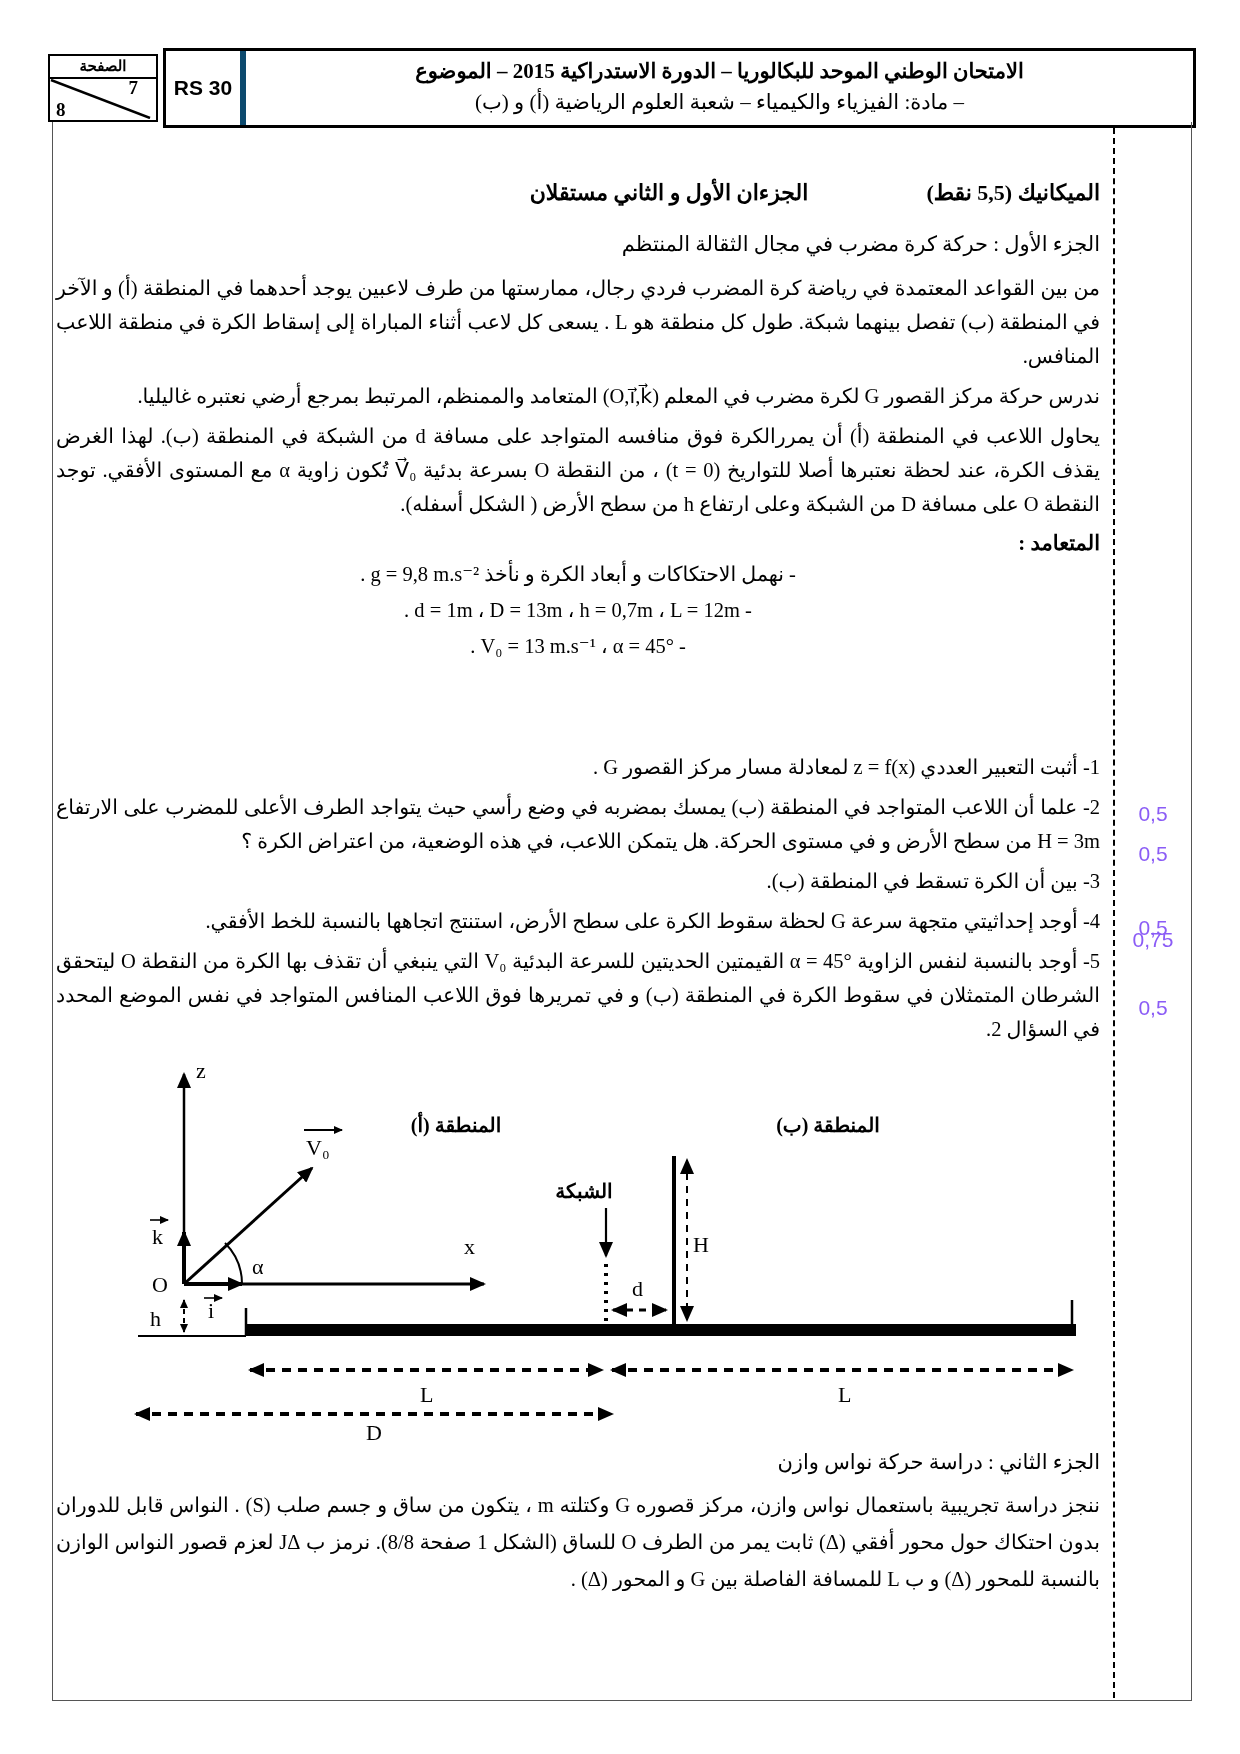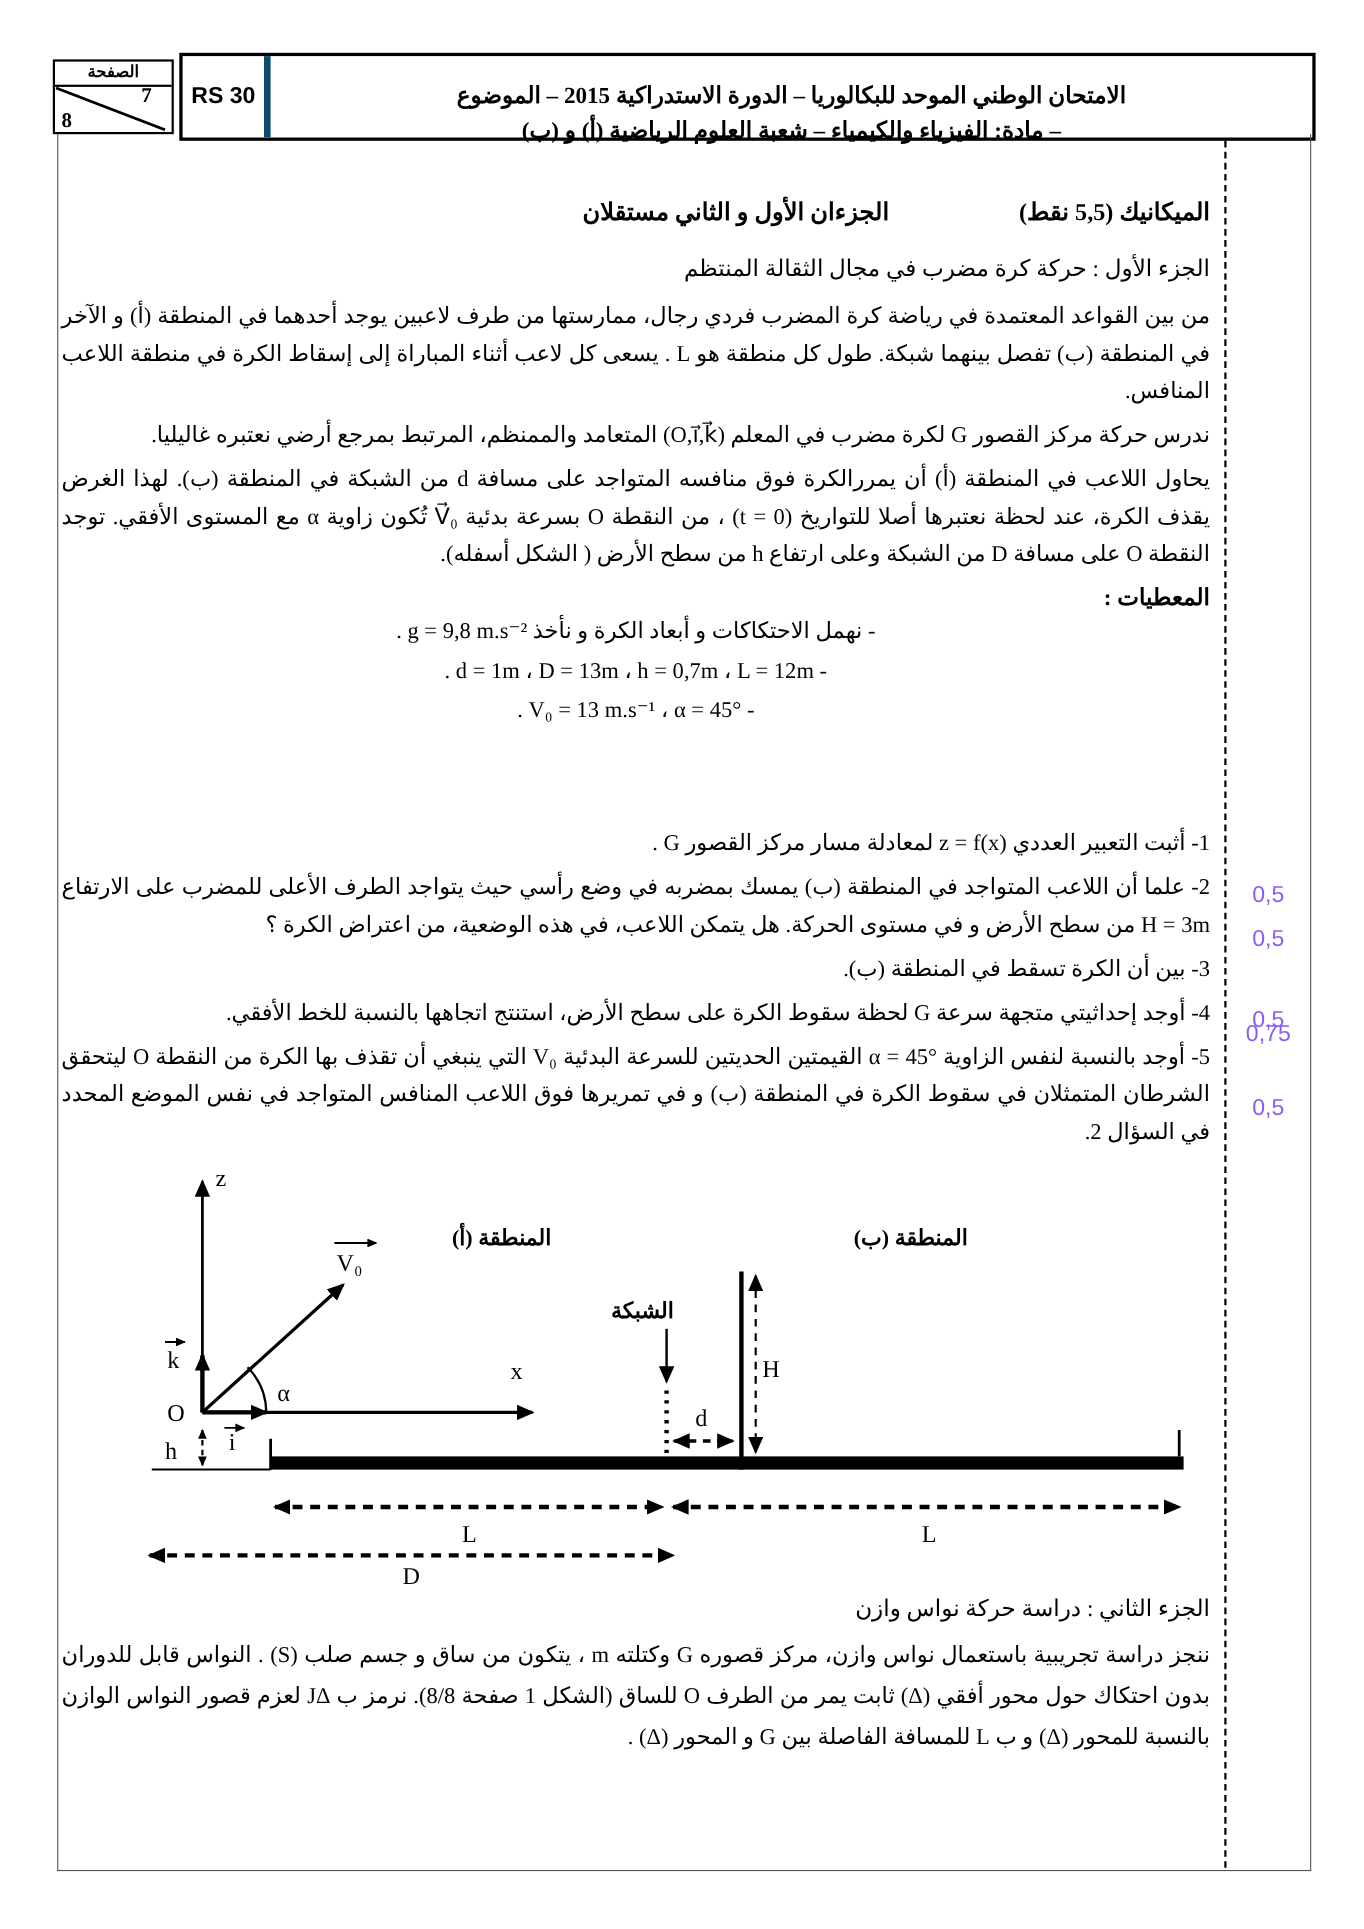--- a/index.html
+++ b/index.html
@@ -24,23 +24,23 @@
   .pg-tot{position:absolute; left:6px; bottom:-2px; font-weight:bold; font-size:19px;}
   .header-box{
     position:absolute; left:163px; top:48px; width:1027px; height:74px;
     border:3px solid #000; display:flex; background:#fff;
   }
   .rs-cell{
     width:74px; border-right:6px solid #0c4a6e; display:flex; align-items:center;
     justify-content:center; font-family:"Liberation Sans",sans-serif;
     font-weight:bold; font-size:21px;text-align:center;
   }
-  .title-cell{flex:1; direction:rtl; text-align:center; padding-top:20px;}
+  .title-cell{flex:1; direction:rtl; text-align:center; padding-top:4px;}
   .title-line1{font-weight:bold; font-size:21px; line-height:32px;}
-  .title-line2{font-weight:bold; font-size:21px; line-height:30px;}
+  .title-line2{font-weight:normal; font-size:21px; line-height:30px;}
   
   .content-frame{
     position:absolute; left:52px; top:122px; width:1138px; height:1578px;
     border-left:1.5px solid #555; border-right:1.5px solid #555; border-bottom:1.5px solid #555;
   }
   .marks-separator{
     position:absolute; left:1113px; top:128px; height:1570px; width:0;
     border-left:2.5px dashed #000;
   }
   .mark{
@@ -107,21 +107,21 @@
       <span>الميكانيك (5,5 نقط)</span>
       <span>الجزءان الأول و الثاني مستقلان</span>
     </div>
 
     <div class="part-title">الجزء الأول : حركة كرة مضرب في مجال الثقالة المنتظم</div>
 
     <div class="para">من بين القواعد المعتمدة في رياضة كرة المضرب فردي رجال، ممارستها من طرف لاعبين يوجد أحدهما في المنطقة (أ) و الآخر في المنطقة (ب) تفصل بينهما شبكة. طول كل منطقة هو L . يسعى كل لاعب أثناء المباراة إلى إسقاط الكرة في منطقة اللاعب المنافس.</div>
     <div class="para tight">ندرس حركة مركز القصور G لكرة مضرب في المعلم (O,i⃗,k⃗) المتعامد والممنظم، المرتبط بمرجع أرضي نعتبره غاليليا.</div>
     <div class="para tight">يحاول اللاعب في المنطقة (أ) أن يمررالكرة فوق منافسه المتواجد على مسافة d من الشبكة في المنطقة (ب). لهذا الغرض يقذف الكرة، عند لحظة نعتبرها أصلا للتواريخ (t = 0) ، من النقطة O بسرعة بدئية V⃗₀ تُكون زاوية α مع المستوى الأفقي. توجد النقطة O على مسافة D من الشبكة وعلى ارتفاع h من سطح الأرض ( الشكل أسفله).</div>
 
-    <div class="data-title">المعطيات :</div>
+    <div class="data-title">المتعامد :</div>
     <div class="data-line">- نهمل الاحتكاكات و أبعاد الكرة و نأخذ g = 9,8 m.s⁻² .</div>
     <div class="data-line">- d = 1m ، D = 13m ، h = 0,7m ، L = 12m .</div>
     <div class="data-line">- V₀ = 13 m.s⁻¹ ، α = 45° .</div>
 
     <div class="questions">
       <div class="q">1- أثبت التعبير العددي z = f(x) لمعادلة مسار مركز القصور G .</div>
       <div class="q">2- علما أن اللاعب المتواجد في المنطقة (ب) يمسك بمضربه في وضع رأسي حيث يتواجد الطرف الأعلى للمضرب على الارتفاع H = 3m من سطح الأرض و في مستوى الحركة. هل يتمكن اللاعب، في هذه الوضعية، من اعتراض الكرة ؟</div>
       <div class="q">3- بين أن الكرة تسقط في المنطقة (ب).</div>
       <div class="q">4- أوجد إحداثيتي متجهة سرعة G لحظة سقوط الكرة على سطح الأرض، استنتج اتجاهها بالنسبة للخط الأفقي.</div>
       <div class="q">5- أوجد بالنسبة لنفس الزاوية α = 45° القيمتين الحديتين للسرعة البدئية V₀ التي ينبغي أن تقذف بها الكرة من النقطة O ليتحقق الشرطان المتمثلان في سقوط الكرة في المنطقة (ب) و في تمريرها فوق اللاعب المنافس المتواجد في نفس الموضع المحدد في السؤال 2.</div>

